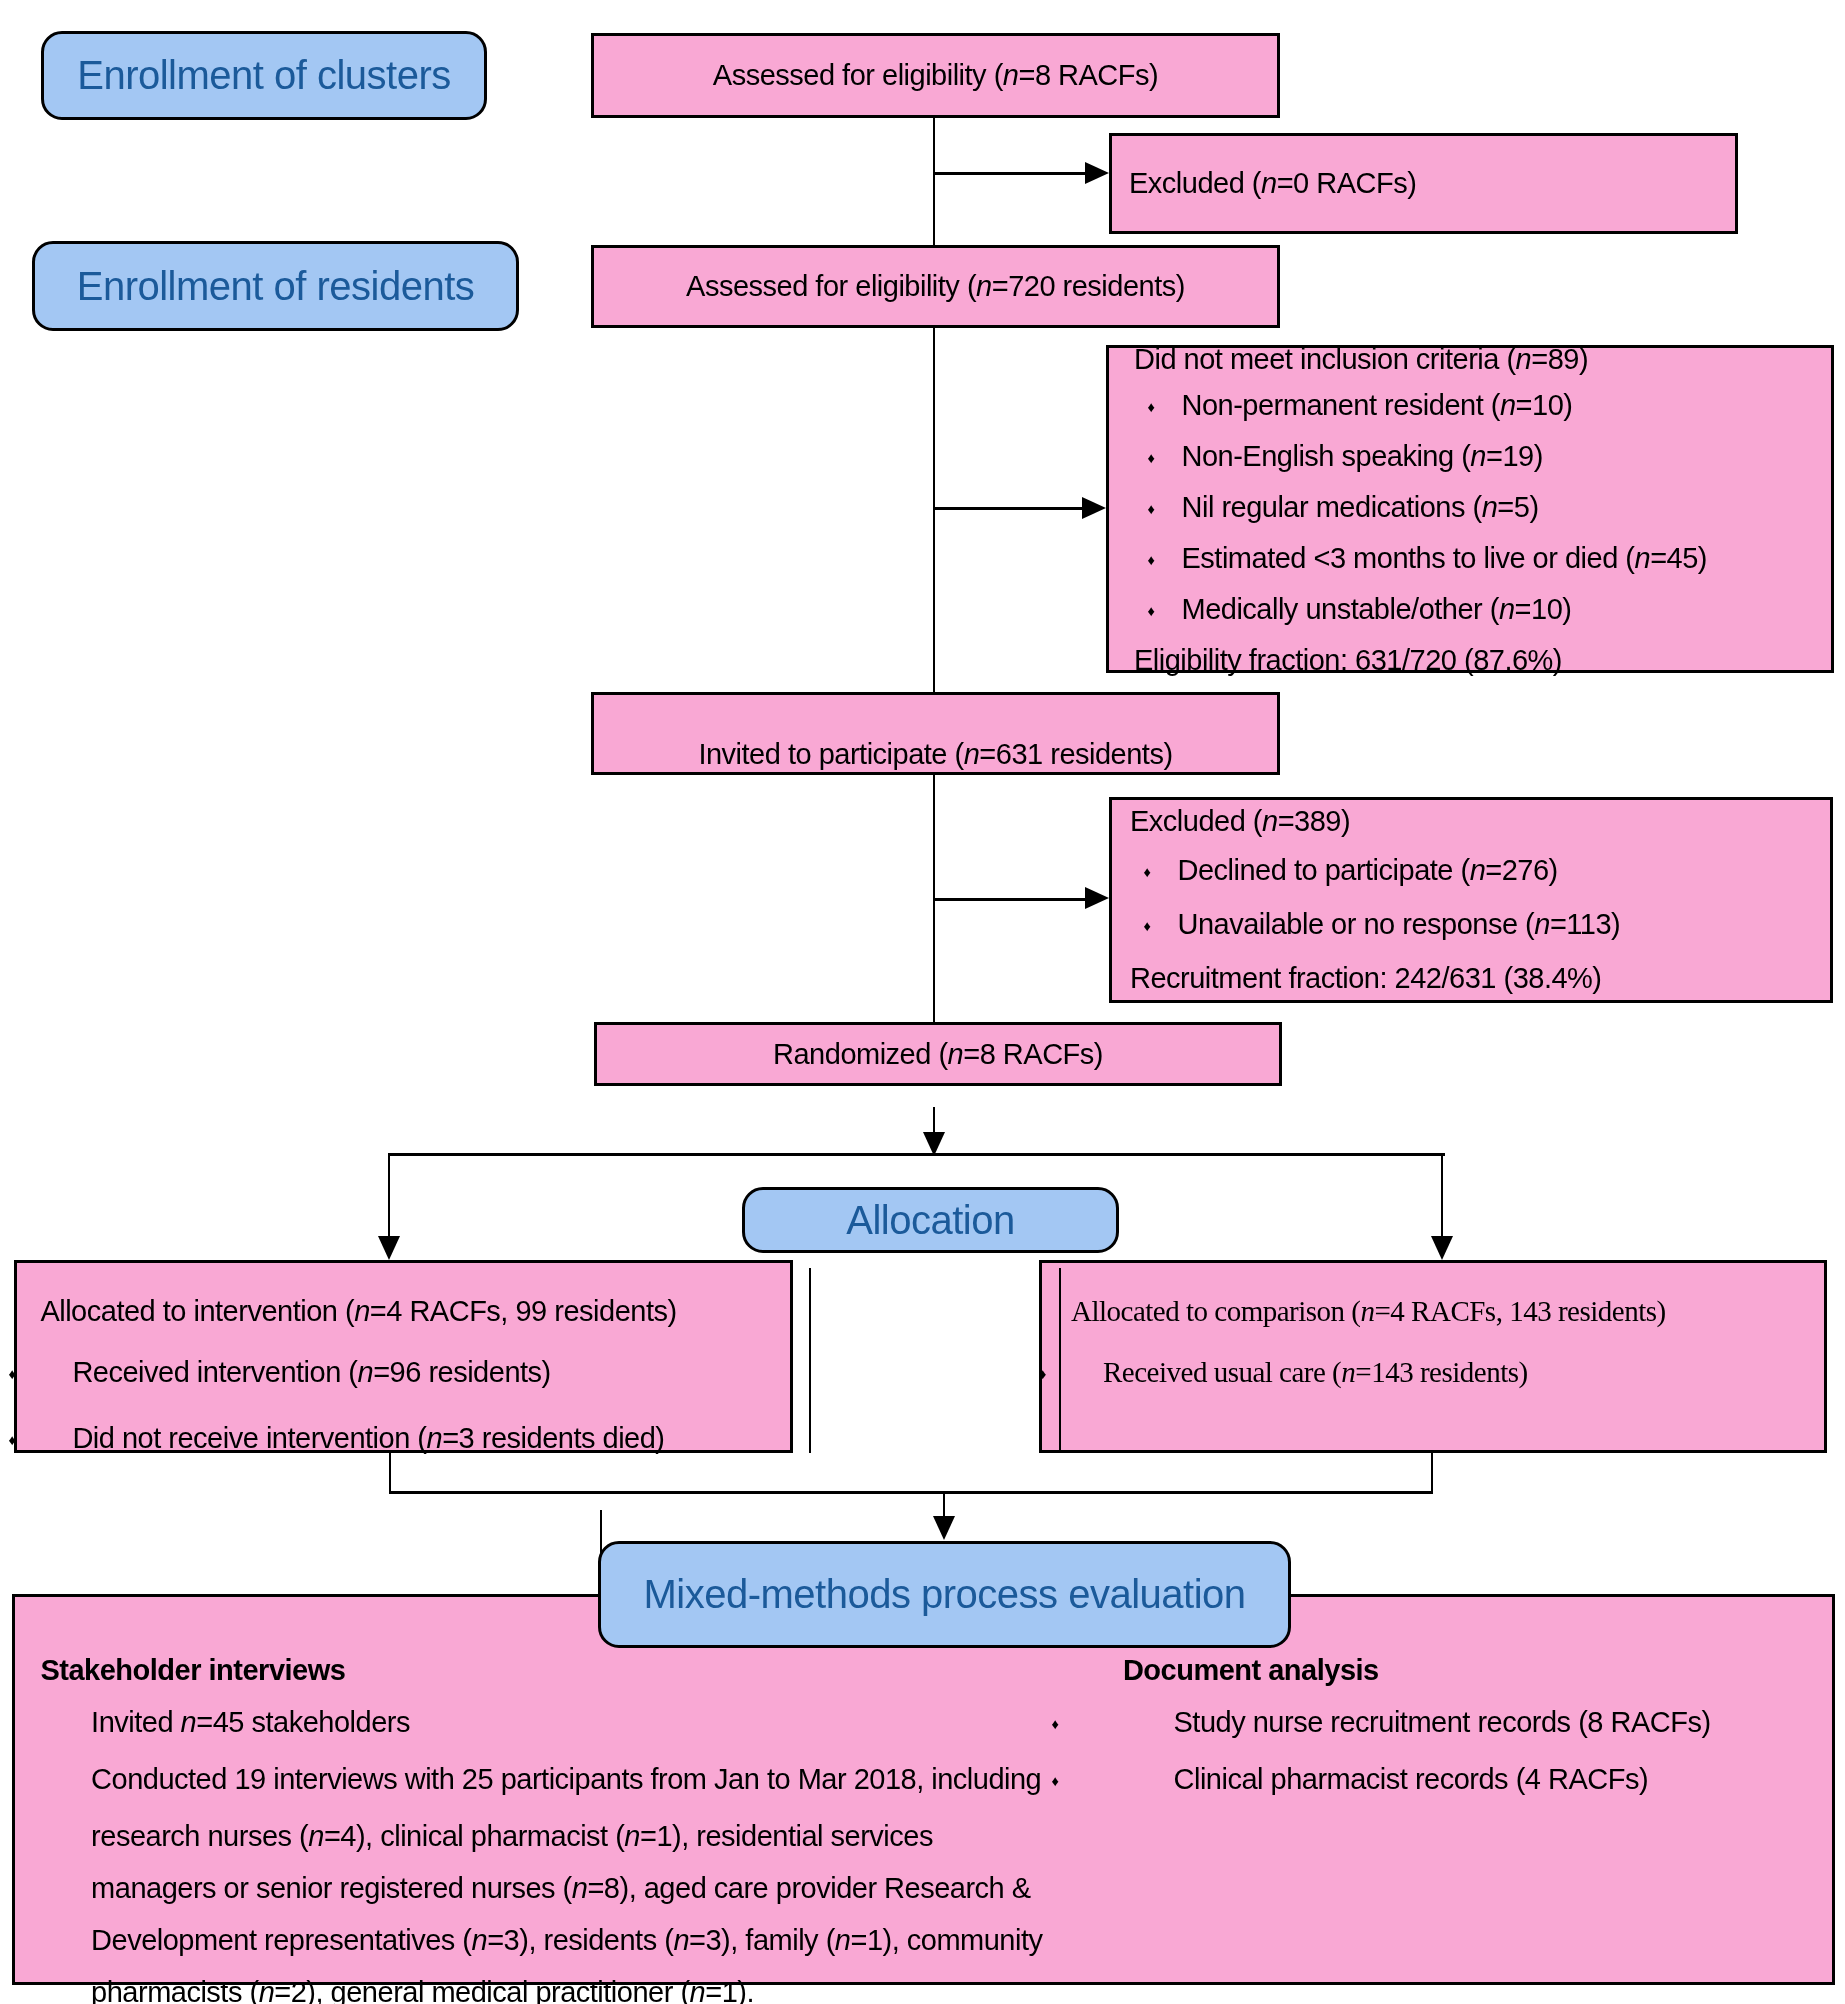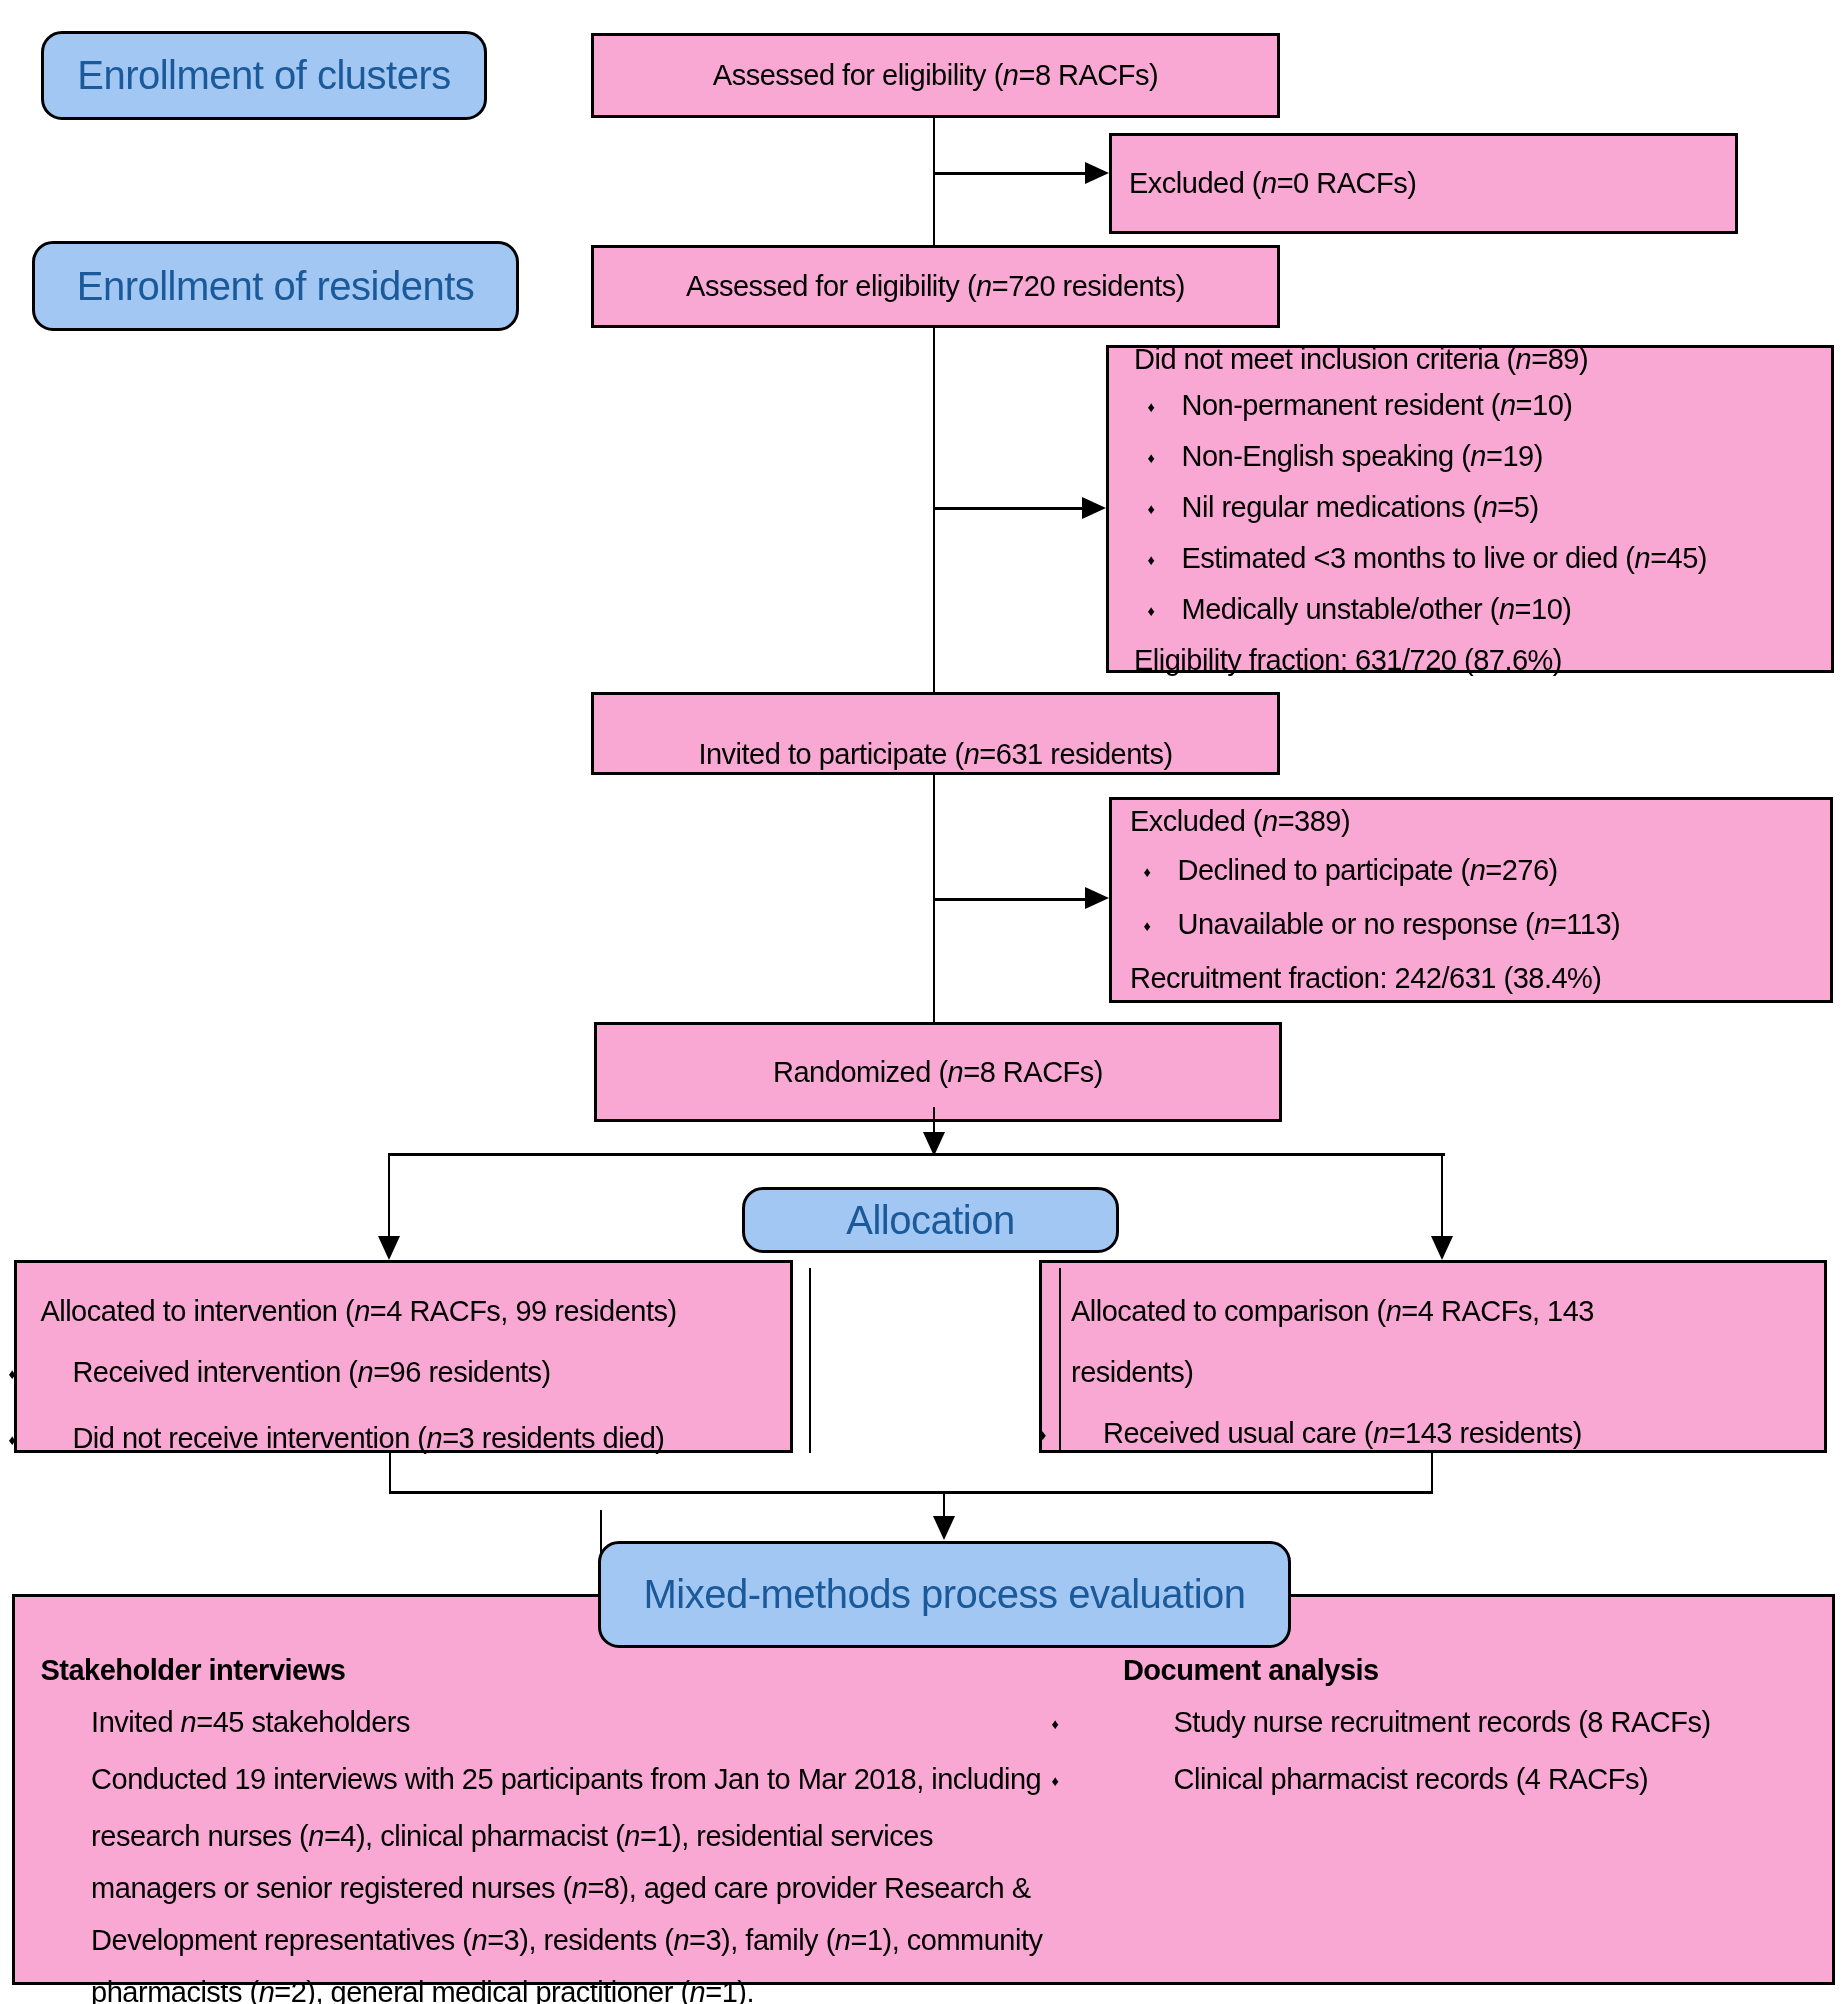--- a/index.html
+++ b/index.html
@@ -93,35 +93,35 @@
     <span>Invited to participate (<i>n</i>=631 residents)</span>
   </div>
 
   <div class="box vcenter-left" style="left:1109px;top:797px;width:724px;height:206px;padding-left:18px;line-height:49px;">
     <div class="row">Excluded (<i>n</i>=389)</div>
     <div class="bullet-row ind"><span class="bullet b-spacer">♦</span><span>Declined to participate (<i>n</i>=276)</span></div>
     <div class="bullet-row ind"><span class="bullet b-spacer">♦</span><span>Unavailable or no response (<i>n</i>=113)</span></div>
     <div class="row">Recruitment fraction: 242/631 (38.4%)</div>
   </div>
 
-  <div class="box center-text" style="left:594px;top:1022px;width:688px;height:100px;">
+  <div class="box center-text" style="left:594px;top:1022px;width:688px;height:64px;">
     <span>Randomized (<i>n</i>=8 RACFs)</span>
   </div>
 
   <div class="bluebox" style="left:742px;top:1187px;width:377px;height:66px;">
     <span>Allocation</span>
   </div>
 
   <div class="box" style="left:14px;top:1260px;width:779px;height:193px;padding:17.7px 10.4px 0 23.4px;line-height:61px;font-size:29px;">
     <div>Allocated to intervention (<i>n</i>=4 RACFs, 99 residents)</div>
     <div class="hang2"><span class="bullet">♦</span><span>Received intervention (<i>n</i>=96 residents)</span></div>
     <div class="hang2"><span class="bullet">♦</span><span>Did not receive intervention (<i>n</i>=3 residents died)</span></div>
   </div>
 
-  <div class="box" style="left:1039px;top:1260px;width:788px;height:193px;padding:17.7px 120px 0 29px;line-height:61px;font-size:29px;">
+  <div class="box" style="left:1039px;top:1260px;width:788px;height:193px;padding:17.7px 120px 0 29px;line-height:61px;font-size:29px;font-family:Liberation Serif, serif;">
     <div>Allocated to comparison (<i>n</i>=4 RACFs, 143 residents)</div>
     <div class="hang2"><span class="bullet">♦</span><span>Received usual care (<i>n</i>=143 residents)</span></div>
   </div>
 
   <div class="bluebox" style="left:598px;top:1541px;width:693px;height:107px;">
     <span>Mixed-methods process evaluation</span>
   </div>
 
   <div class="box" style="left:11.5px;top:1594px;width:1823px;height:391px;">
     <div class="bottom-col" style="left:15.6px;top:47px;width:1021px;">

